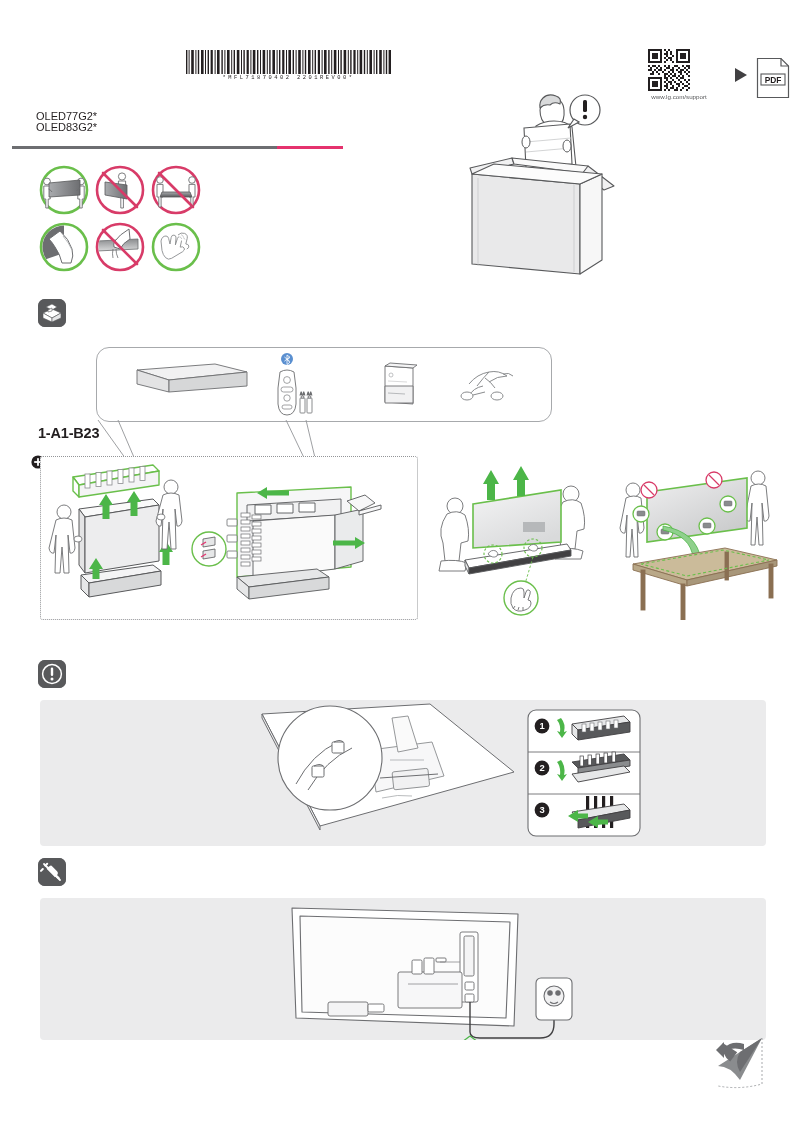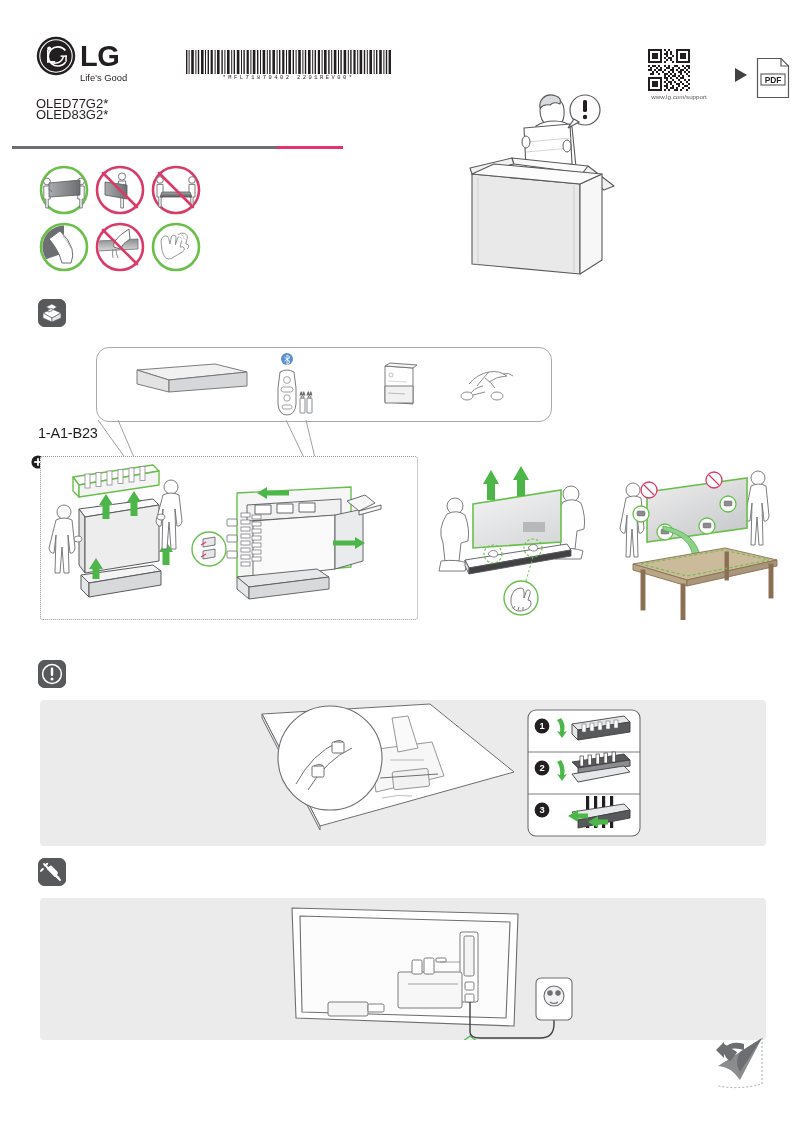--- a/index.html
+++ b/index.html
@@ -26,21 +26,21 @@
   .qr-block { position: absolute; left: 612px; top: 13px; width: 155px; height: 62px; }
   .qr-img { position: absolute; left: 0; top: 0; }
   .qr-caption {
     position: absolute; left: -14px; top: 44px; width: 90px;
     font-size: 6.2px; text-align: center; color: #58595b;
   }
   .qr-arrow { position: absolute; left: 86px; top: 18px; }
   .pdf-icon { position: absolute; left: 108px; top: 8px; }
 
   
-  .models { position: absolute; left: 36px; top: 98px; font-size: 13px; line-height: 11px; color: #231f20; }
+  .models { position: absolute; left: 36px; top: 111px; font-size: 11px; line-height: 11px; color: #231f20; }
   .rule { position: absolute; left: 12px; top: 146px; width: 330px; height: 3px; background: #6d6e71; }
   .rule-accent { position: absolute; left: 277px; top: 146px; width: 66px; height: 3px; background: #e5326e; }
 
   
   .safety-grid {
     position: absolute; left: 36px; top: 162px;
     display: grid; grid-template-columns: repeat(3, 56px); grid-template-rows: repeat(2, 56px);
     gap: 1px 0px;
   }
   .safety-cell { position: relative; width: 56px; height: 56px; }
@@ -54,21 +54,21 @@
   .acc-panel {
     position: absolute; left: 96px; top: 347px; width: 456px; height: 75px;
     border: 1px solid #a7a9ac; border-radius: 13px; background: #fff;
   }
   .acc-items { position: relative; width: 100%; height: 100%; }
 
   
   .leaders { position: absolute; left: 96px; top: 420px; width: 250px; height: 42px; }
 
   
-  .step-label { position: absolute; left: 38px; top: 425px; font-size: 14.5px; font-weight: normal; letter-spacing: -0.2px; color: #231f20; }
+  .step-label { position: absolute; left: 38px; top: 425px; font-size: 14.5px; font-weight: bold; letter-spacing: -0.2px; color: #231f20; }
   .plus-icon { position: absolute; left: 31px; top: 455px; }
 
   
   .install-box {
     position: absolute; left: 40px; top: 456px; width: 378px; height: 164px;
     border: 1px dotted #939598; border-radius: 3px; background: #fff;
   }
   .install-free { position: absolute; left: 425px; top: 456px; width: 360px; height: 164px; }
 
   
@@ -84,35 +84,20 @@
 
   .sv { display: block; }
 </style>
 </head>
 <body>
 
 <div class="page">
 
   <div class="header">
 
-    <div class="lg-logo">
-      <svg class="sv" width="120" height="52" viewBox="0 0 120 52">
-        <circle cx="20" cy="20" r="19.2" fill="#231f20"></circle>
-        <circle cx="20" cy="20" r="16.2" fill="none" stroke="#ffffff" stroke-width="1.1"></circle>
-        <circle cx="13.2" cy="12.6" r="2.0" fill="#ffffff"></circle>
-        <path d="M12.0 23.5 A 8.6 8.6 0 0 0 27.2 21.2" fill="none" stroke="#ffffff" stroke-width="1.5" stroke-linecap="round"></path>
-        <rect x="11.0" y="13.6" width="1.6" height="13.0" fill="#ffffff"></rect>
-        <rect x="11.0" y="25.0" width="8.2" height="1.6" fill="#ffffff"></rect>
-        <path d="M29.4 14.5 a9.6 9.6 0 1 0 0.2 11.6" fill="none" stroke="#ffffff" stroke-width="1.6"></path>
-        <rect x="24.6" y="19.4" width="6.2" height="1.5" fill="#ffffff"></rect>
-        <rect x="29.3" y="19.4" width="1.5" height="6.4" fill="#ffffff"></rect>
-        <text x="44" y="30" font-family="Liberation Sans, sans-serif" font-size="29" font-weight="bold" fill="#231f20" letter-spacing="-0.5">LG</text>
-        <text x="44" y="45" font-family="Liberation Sans, sans-serif" font-size="9.4" fill="#231f20">Life’s Good</text>
-      </svg>
-    </div>
 
     <div class="barcode-wrap">
       <svg class="barcode-bars" viewBox="0 0 205 24" preserveAspectRatio="none">
         <g fill="#231f20">
           <rect x="0" y="0" width="1.4" height="24"></rect>
             <rect x="2.6" y="0" width="1" height="24"></rect>
           <rect x="5.2" y="0" width="2.6" height="24"></rect>
             <rect x="9.4" y="0" width="1" height="24"></rect>
           <rect x="11.8" y="0" width="1.4" height="24"></rect>
             <rect x="15" y="0" width="2.6" height="24"></rect>

